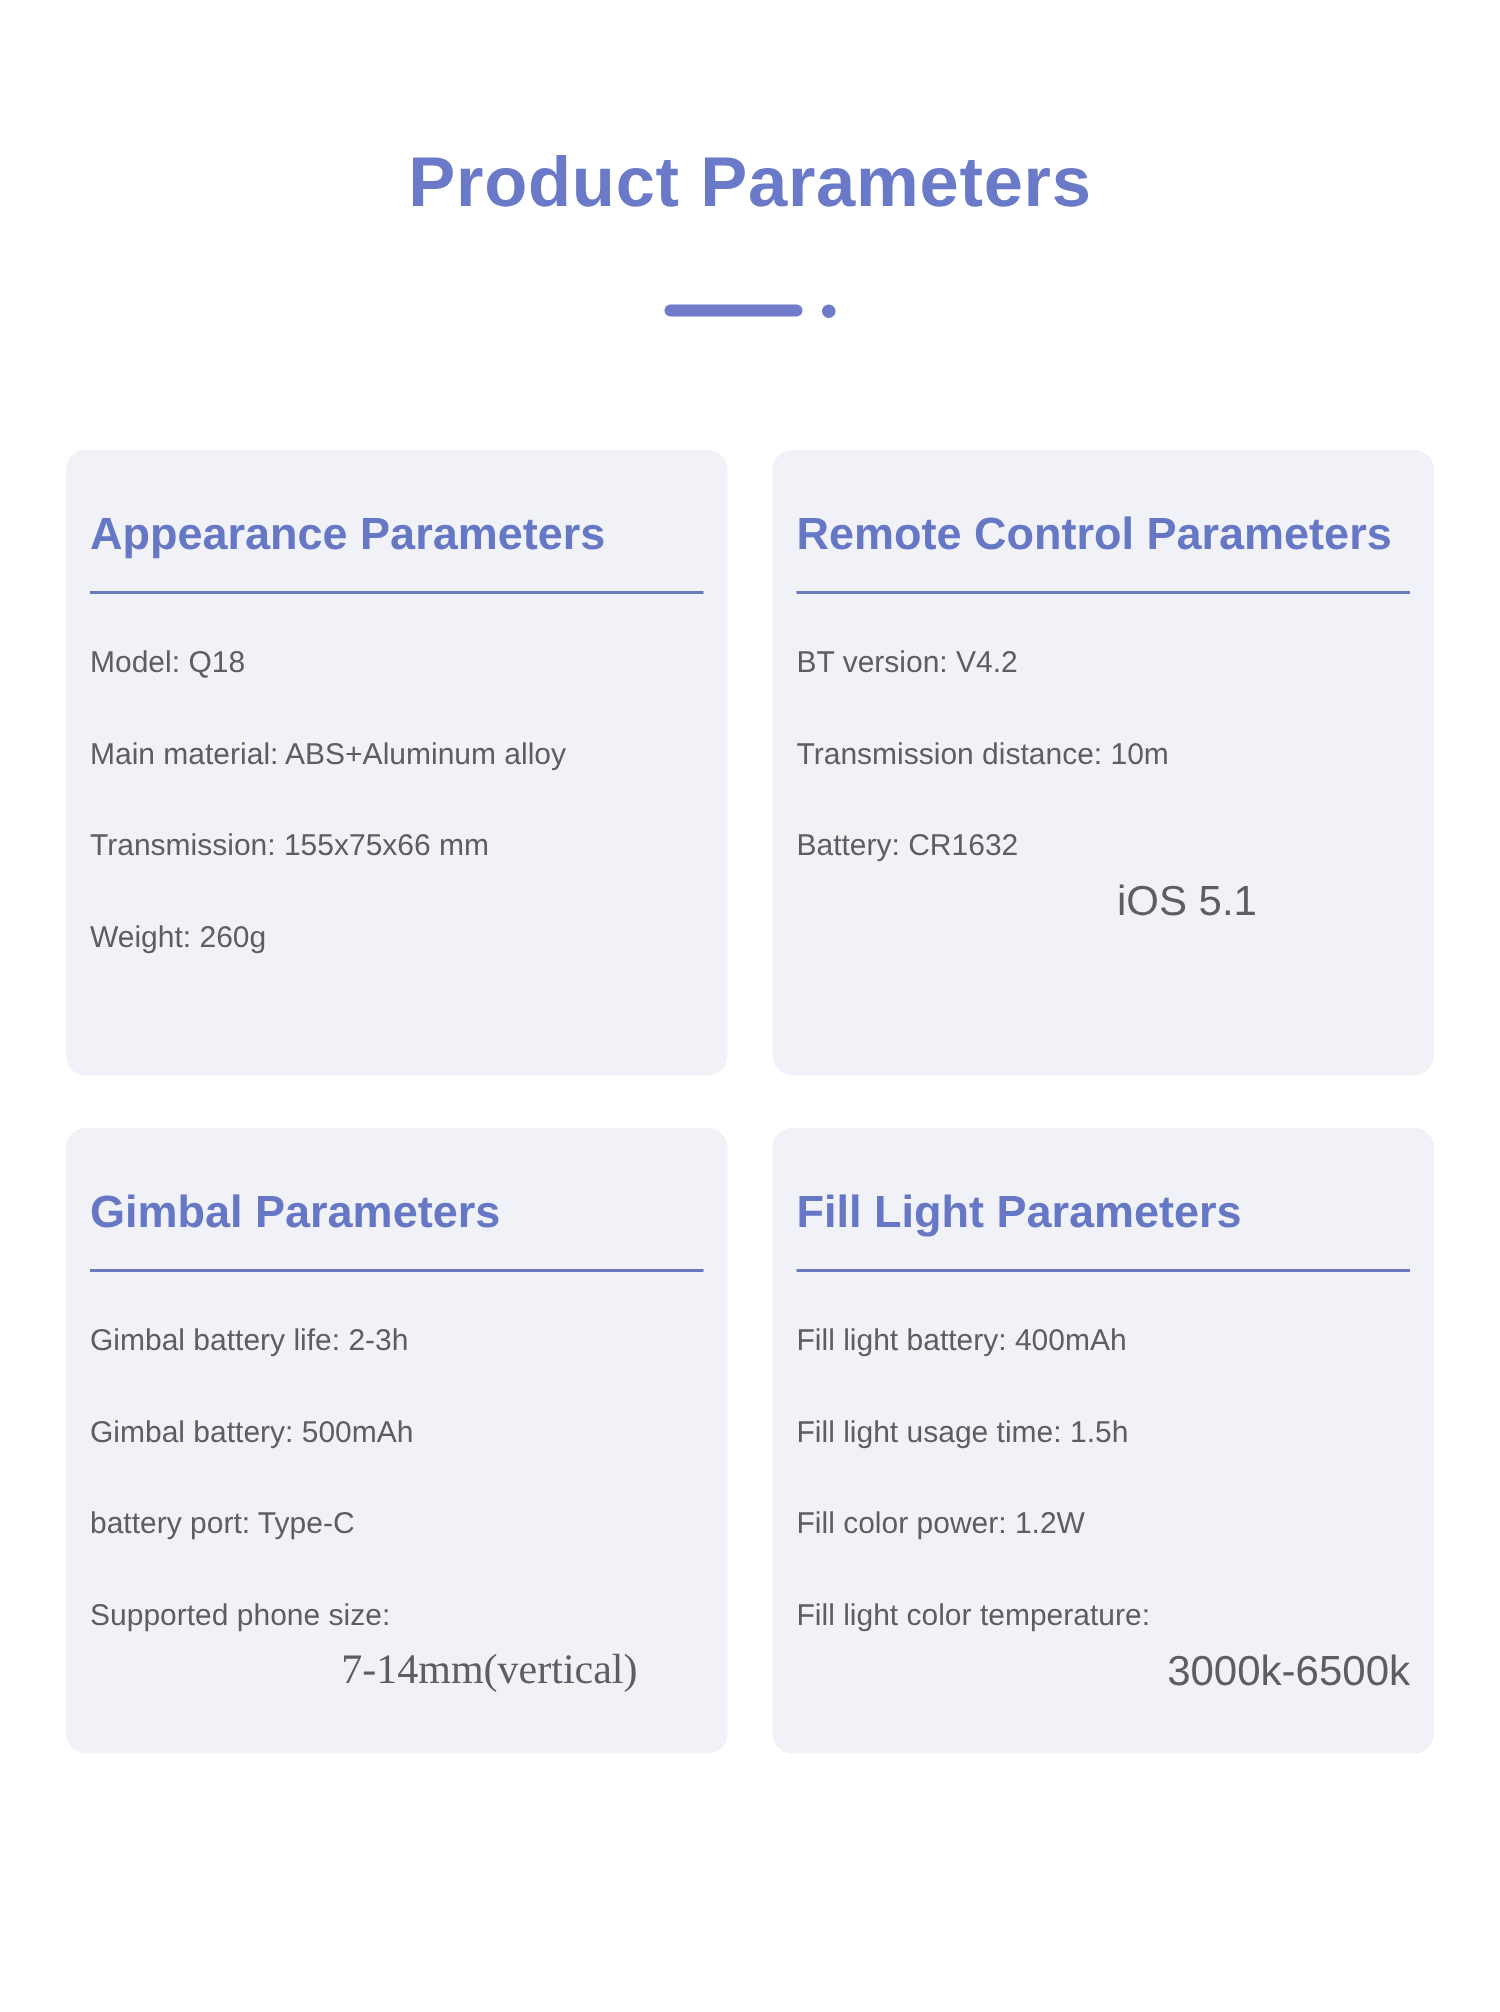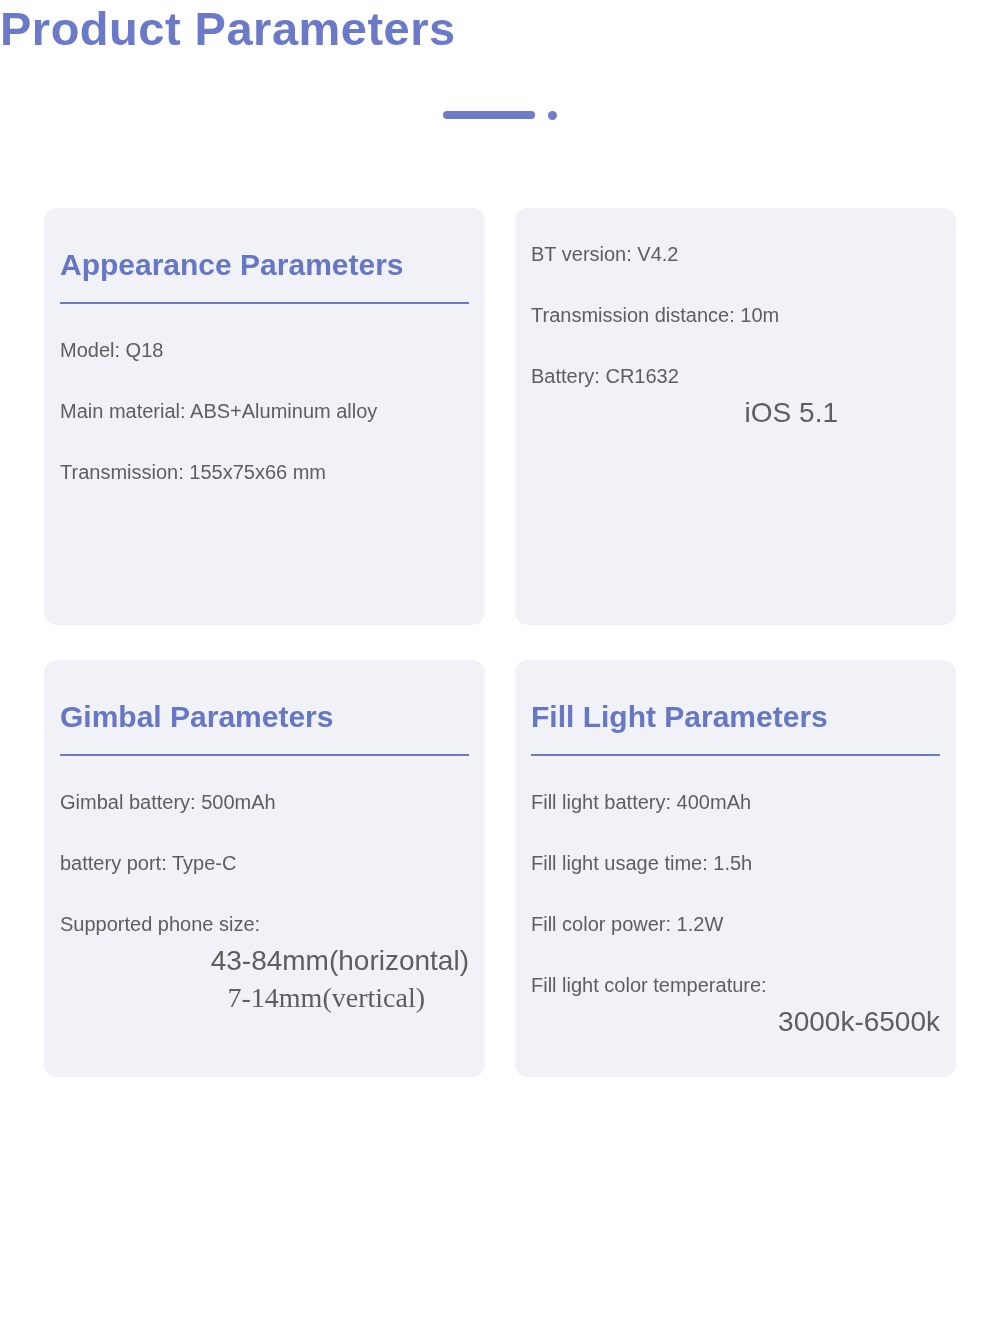--- a/index.html
+++ b/index.html
@@ -10,21 +10,22 @@
     margin: 0 auto;
   }
   .page {
     position: relative;
     width: 1000px;
     height: 1341px;
     background: #ffffff;
     overflow: hidden;
   }
   .page-title {
-    text-align: left;
+    padding-top: 92px;
+    text-align: center;
     font-size: 47px;
     line-height: 58px;
     font-weight: bold;
     color: #6b7ac8;
     letter-spacing: 0.5px;
   }
   .title-divider {
     margin-top: 53px;
     display: flex;
     justify-content: center;
@@ -109,42 +110,47 @@
 
     <div class="card">
       <div class="card-header">
         <div class="card-title">Appearance Parameters</div>
         <div class="card-underline"></div>
       </div>
       <div class="card-body">
         <div class="spec-row">Model: Q18</div>
         <div class="spec-row">Main material: ABS+Aluminum alloy</div>
         <div class="spec-row">Transmission: 155x75x66 mm</div>
+        <div class="spec-row">Weight: 260g</div>
       </div>
     </div>
 
     <div class="card">
+      <div class="card-header">
+        <div class="card-title">Remote Control Parameters</div>
+        <div class="card-underline"></div>
+      </div>
       <div class="card-body">
         <div class="spec-row">BT version: V4.2</div>
         <div class="spec-row">Transmission distance: 10m</div>
         <div class="spec-row">Battery: CR1632</div>
         <div class="spec-row-continuation wrap-inset-lg">iOS 5.1</div>
       </div>
     </div>
 
     <div class="card">
       <div class="card-header">
         <div class="card-title">Gimbal Parameters</div>
         <div class="card-underline"></div>
       </div>
       <div class="card-body">
+        <div class="spec-row">Gimbal battery life: 2-3h</div>
         <div class="spec-row">Gimbal battery: 500mAh</div>
         <div class="spec-row">battery port: Type-C</div>
         <div class="spec-row">Supported phone size:</div>
-        <div class="spec-row-continuation wrap-flush">43-84mm(horizontal)</div>
         <div class="spec-row-continuation wrap-inset-sm">7-14mm(vertical)</div>
       </div>
     </div>
 
     <div class="card">
       <div class="card-header">
         <div class="card-title">Fill Light Parameters</div>
         <div class="card-underline"></div>
       </div>
       <div class="card-body">

